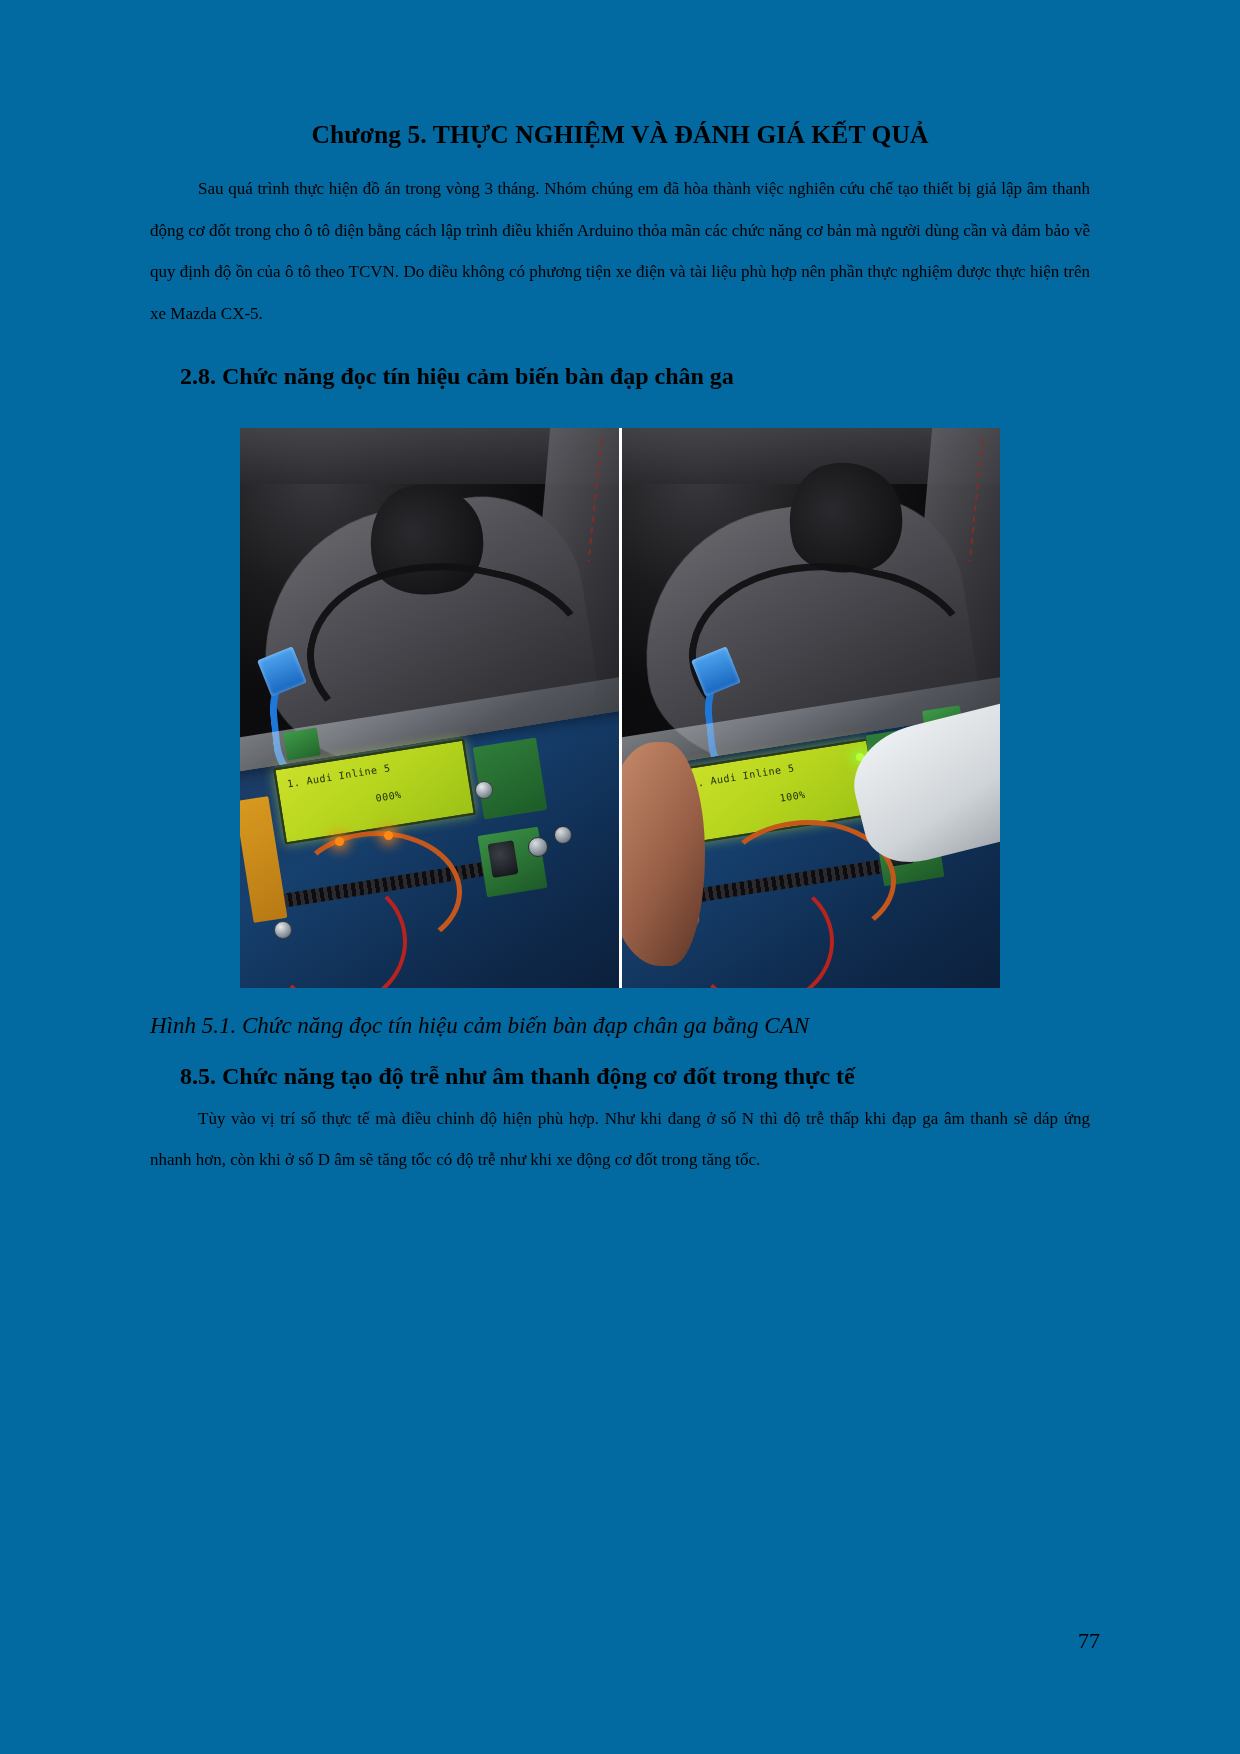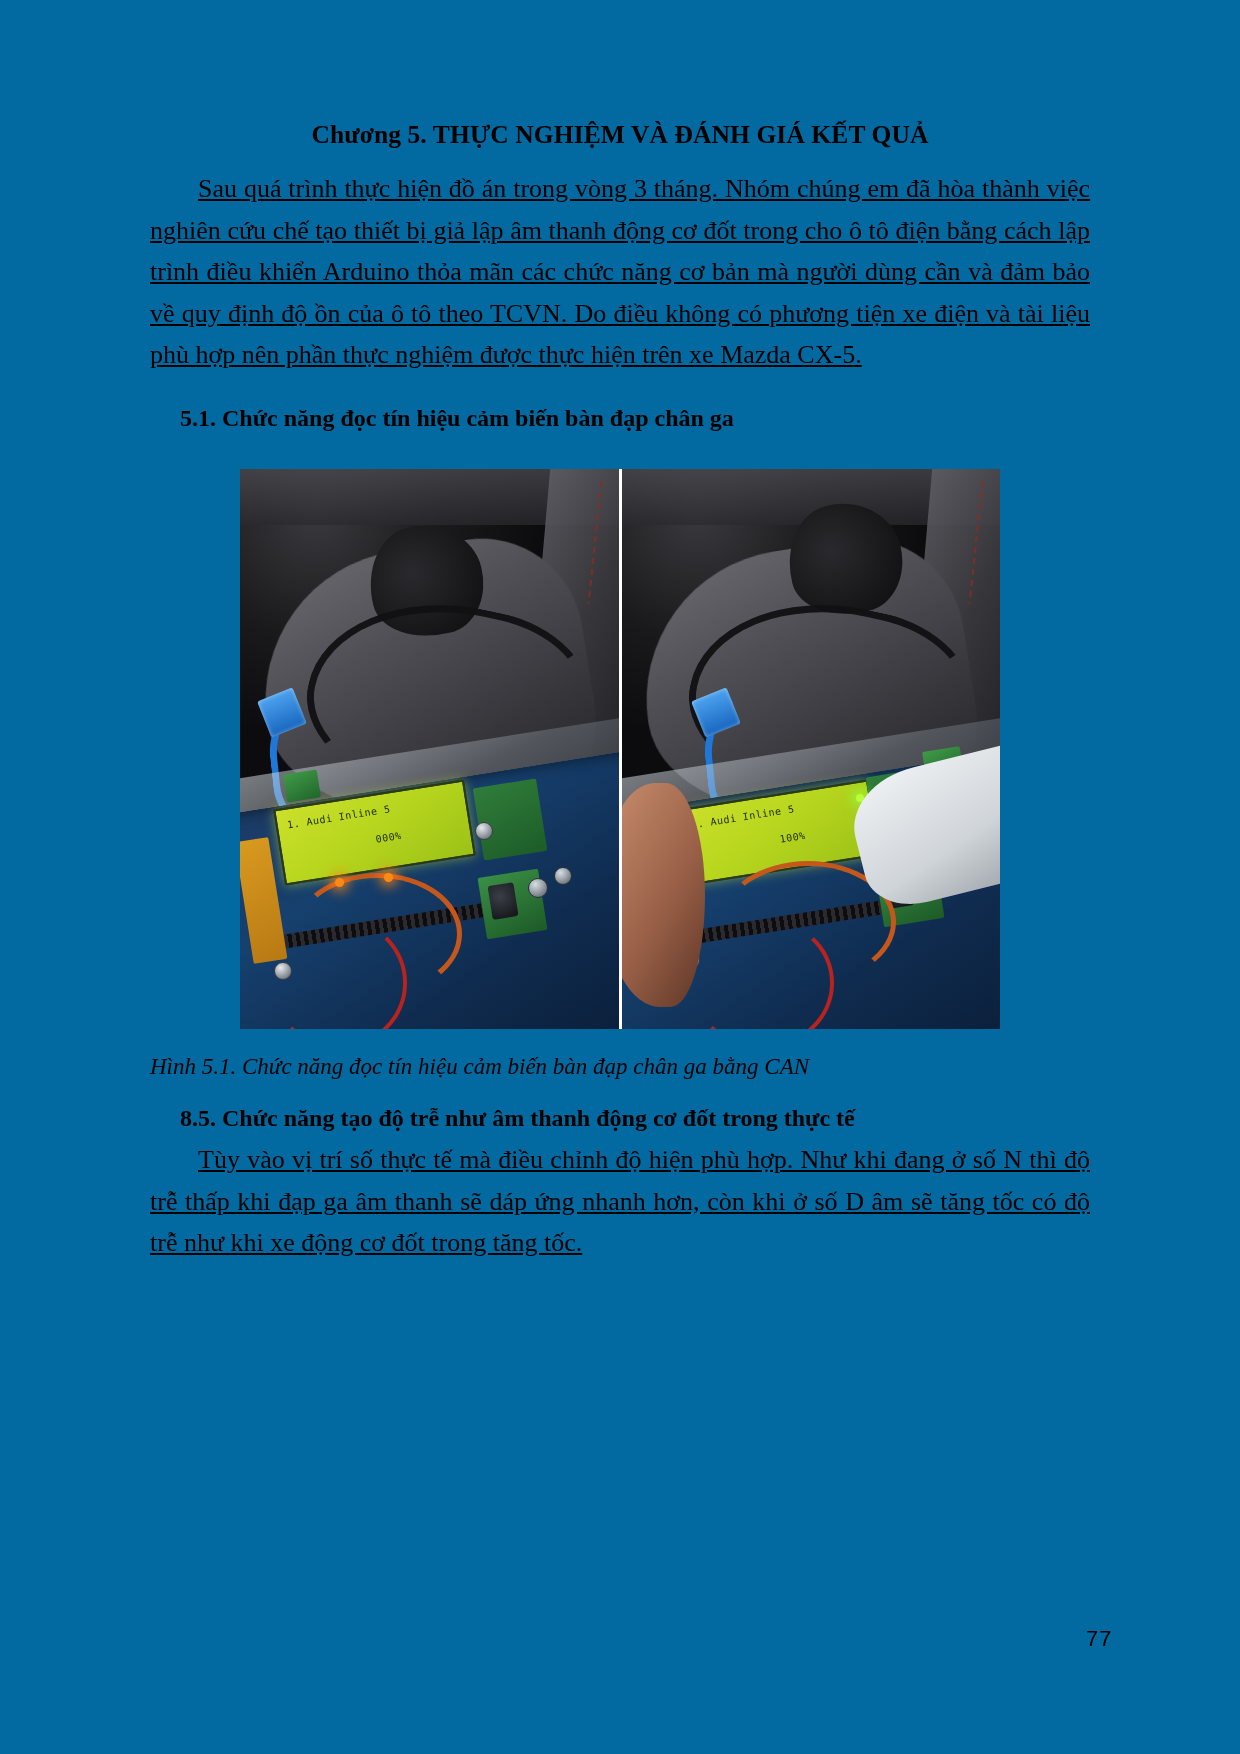--- a/index.html
+++ b/index.html
@@ -27,28 +27,27 @@
   }
   .chapter-title {
     font-size: 25.5px;
     font-weight: bold;
     text-align: center;
     letter-spacing: 0.1px;
     margin: 0 0 16px 0;
     line-height: 1.35;
   }
   p.body-text {
-    font-size: 26px;
+    font-size: 17px;
     line-height: 41.5px;
     text-align: justify;
     text-justify: inter-word;
     margin: 0;
     text-indent: 48px;
     hyphens: none;
-    text-decoration: underline;
   }
   .section-heading {
     font-size: 24px;
     font-weight: bold;
     margin: 14px 0 0 0;
     padding-left: 30px;
     line-height: 41.5px;
   }
   .gap-sm { height: 8px; }
 
@@ -277,40 +276,40 @@
 
   .figure-caption {
     font-size: 23px;
     font-style: italic;
     text-align: left;
     margin: 22px 0 0 0;
     line-height: 1.4;
   }
   .page-number {
     position: absolute;
-    right: 128px;
+    right: 140px;
     top: 1628px;
     font-size: 22px;
-    font-family: Liberation Mono, monospace;
+    font-family: Liberation Serif, serif;
   }
 </style>
 </head>
 <body>
 
 <div class="page">
 
   <div class="content">
 
     <h1 class="chapter-title">Chương 5. THỰC NGHIỆM VÀ ĐÁNH GIÁ KẾT QUẢ</h1>
 
     <p class="body-text">Sau quá trình thực hiện đồ án trong vòng 3 tháng. Nhóm chúng em đã hòa thành việc nghiên cứu chế tạo thiết bị giả lập âm thanh động cơ đốt trong cho ô tô điện bằng cách lập trình điều khiển Arduino thỏa mãn các chức năng cơ bản mà người dùng cần và đảm bảo về quy định độ ồn của ô tô theo TCVN. Do điều không có phương tiện xe điện và tài liệu phù hợp nên phần thực nghiệm được thực hiện trên xe Mazda CX-5.</p>
 
     <div class="gap-sm"></div>
 
-    <h2 class="section-heading">5.1. Chức năng đọc tín hiệu cảm biến bàn đạp chân ga</h2>
+    <h2 class="section-heading">2.8. Chức năng đọc tín hiệu cảm biến bàn đạp chân ga</h2>
 
 
     <div class="figure">
       <div class="figure-inner">
 
         <div class="photo">
           <div class="cabin"></div>
           <div class="window-strip"></div>
           <div class="door-panel"></div>
           <div class="red-stitch"></div>

